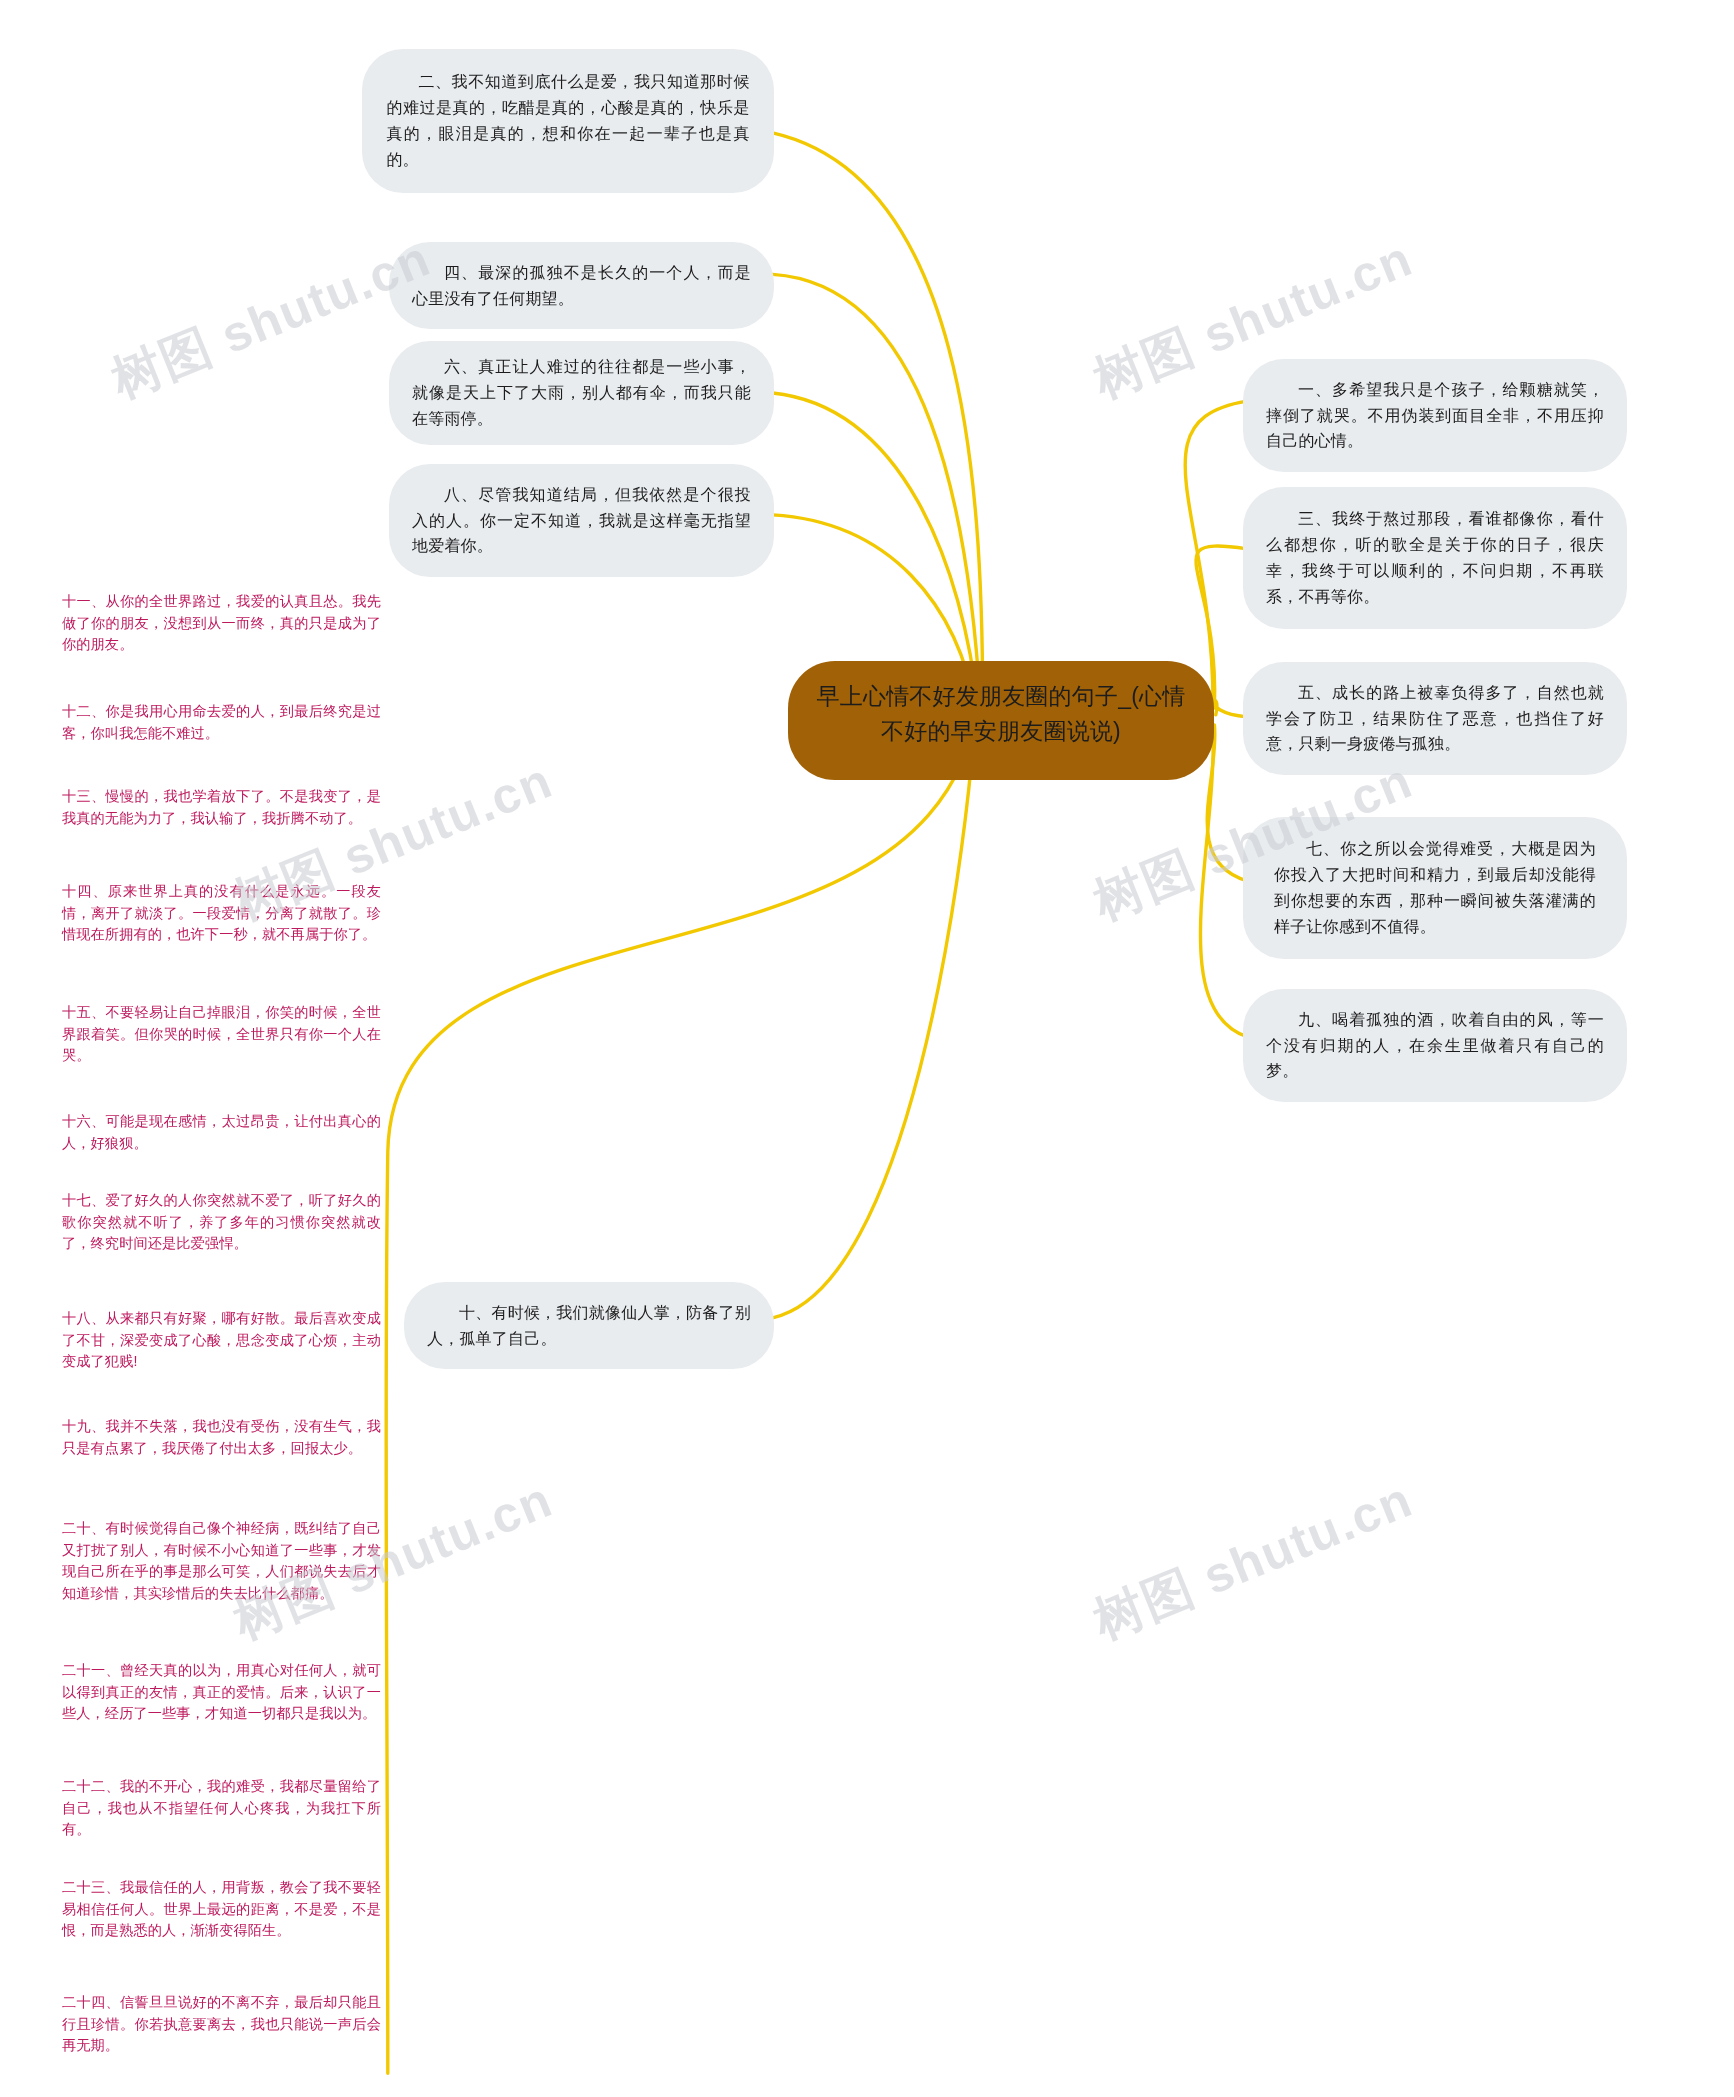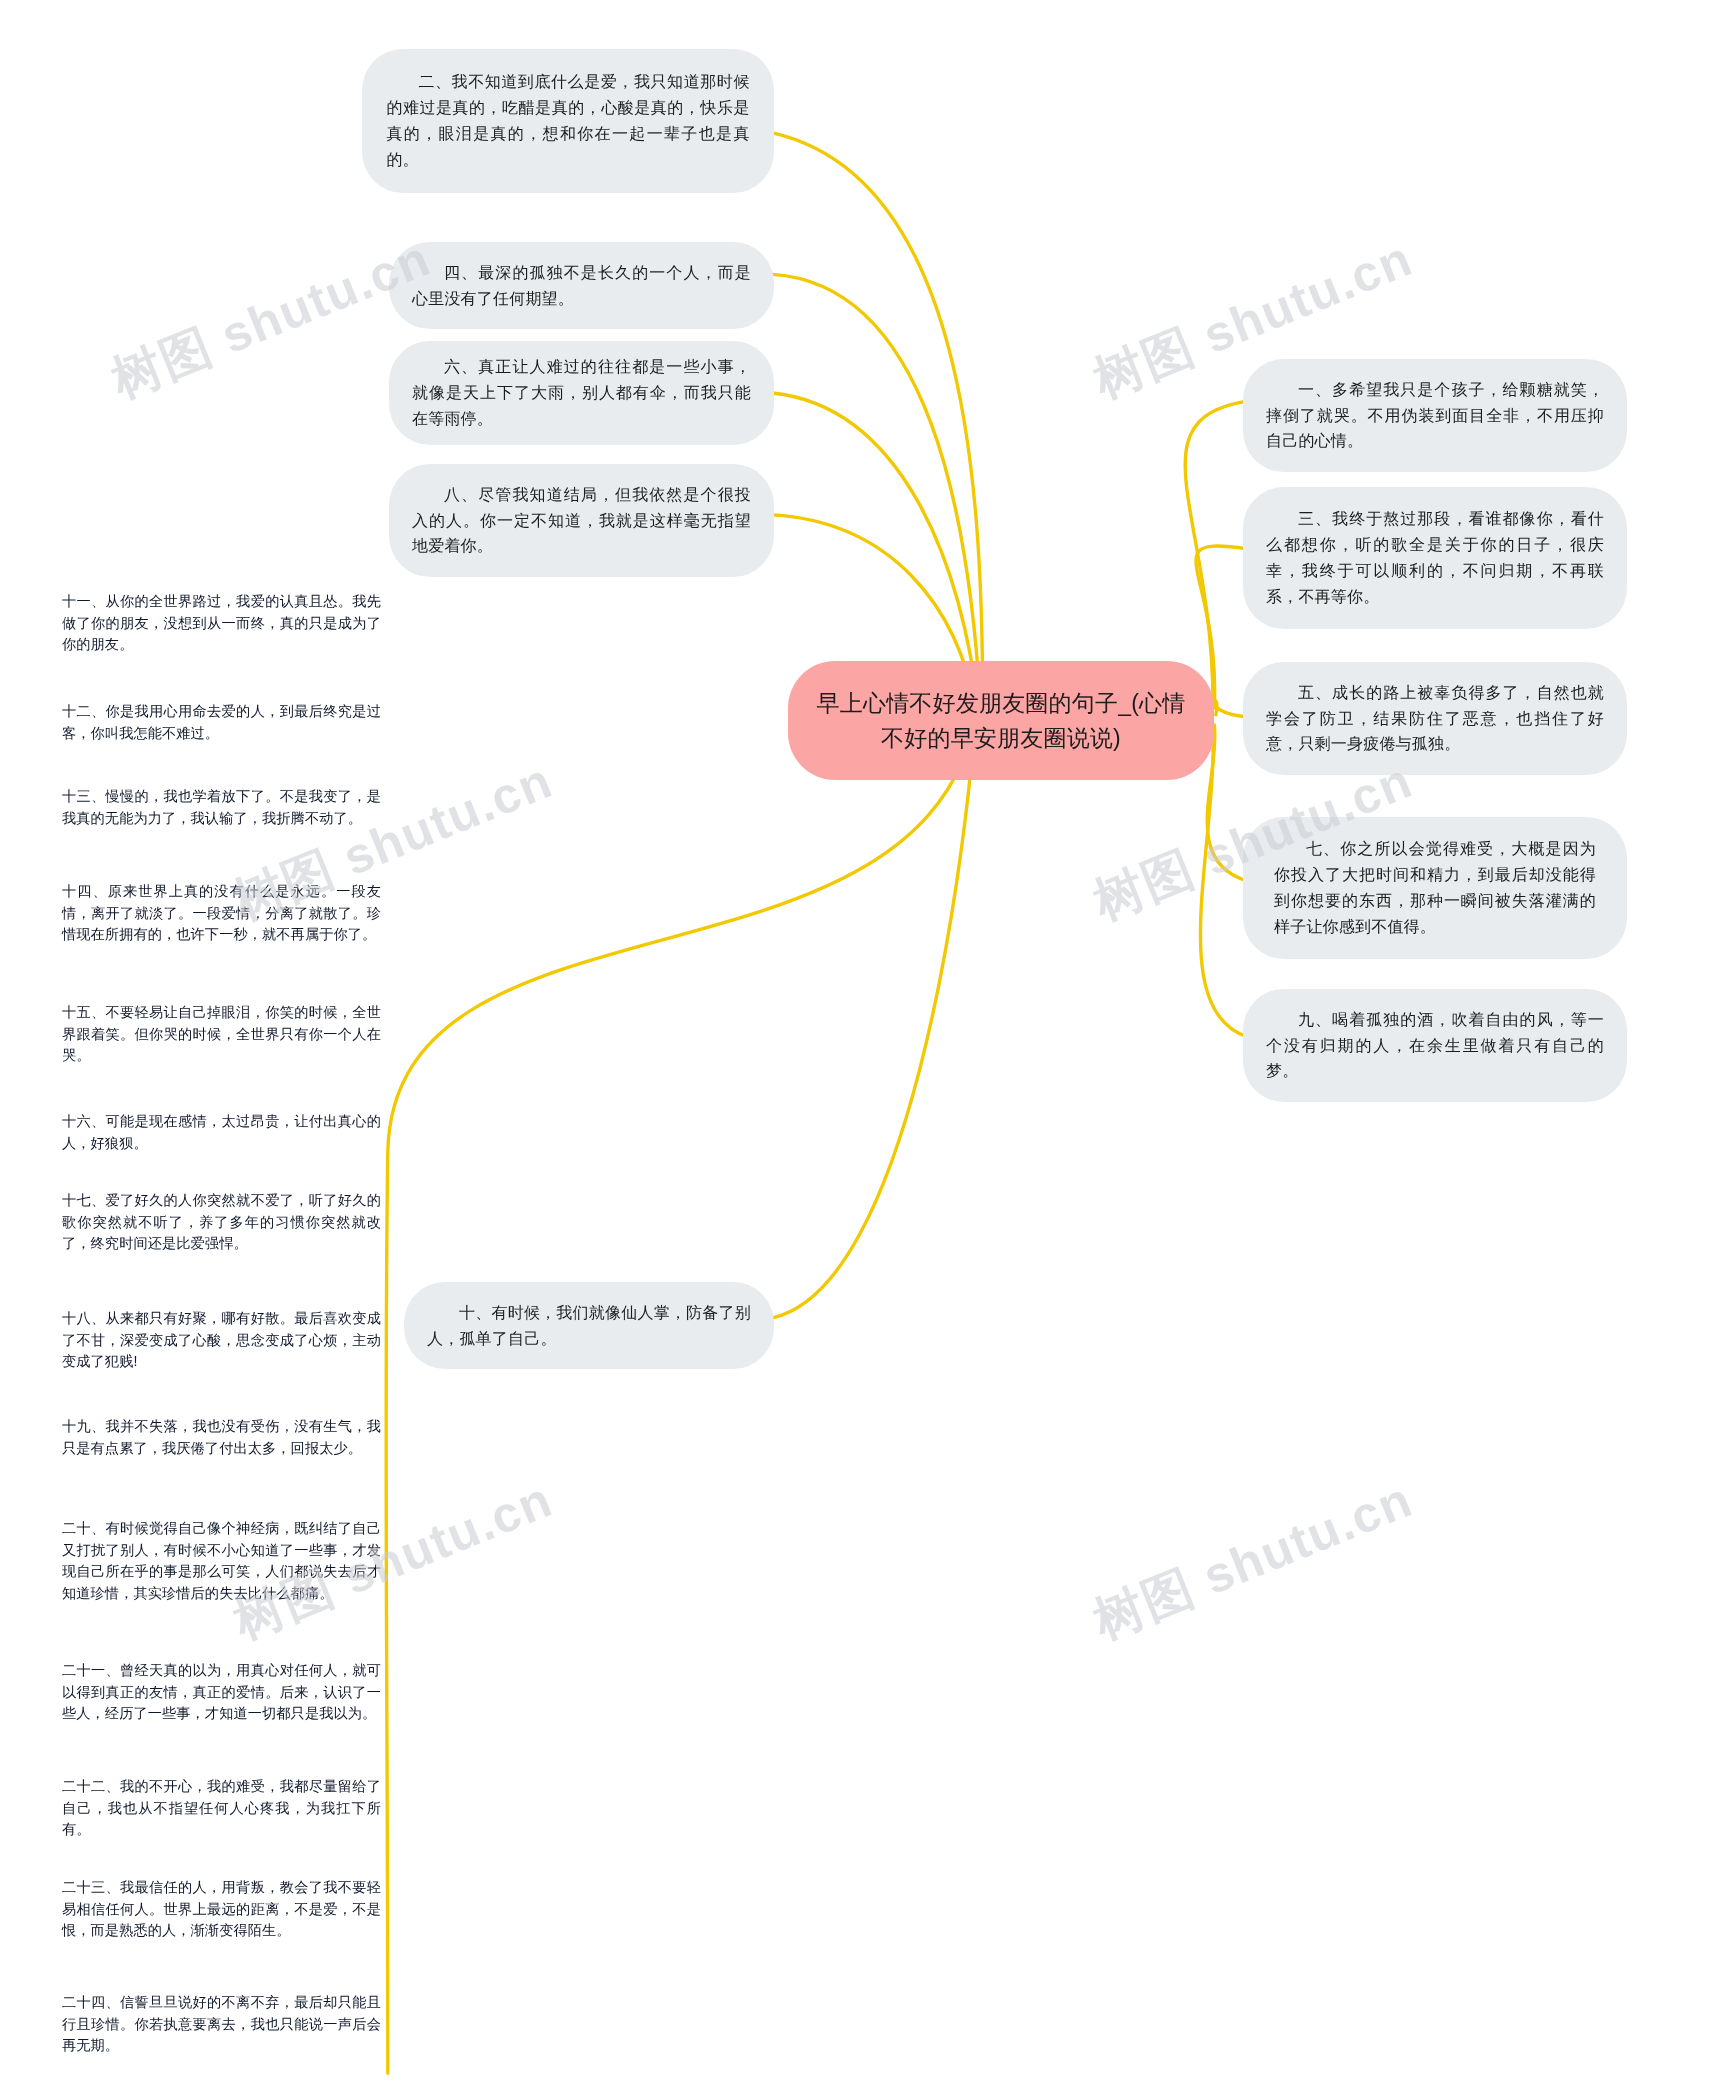--- a/index.html
+++ b/index.html
@@ -42,38 +42,37 @@
     border-radius:41px;
     color:#1c1c1c;
     line-height:1.62;
     letter-spacing:0.2px;
     text-align:justify;
     text-justify:inter-ideograph;
     text-indent:2em;
     font-size:16px;
   }
   .node.center{
-    background:#fca5a5;
+    background:#a16207;
     border-radius:47px;
     text-align:center;
     text-indent:0;
     font-size:23px;
     line-height:1.52;
     display:flex;
-    align-items:center;
     justify-content:center;
     padding:17.6px 23px;
   }
 
   
   .leaf{
     position:absolute;
     z-index:4;
     box-sizing:border-box;
-    color:#0f172a;
+    color:#be185d;
     font-size:14.2px;
     line-height:1.52;
     letter-spacing:0.1px;
     text-align:justify;
     text-justify:inter-ideograph;
     width:319px;
     left:62px;
   }
 </style>
 </head>

